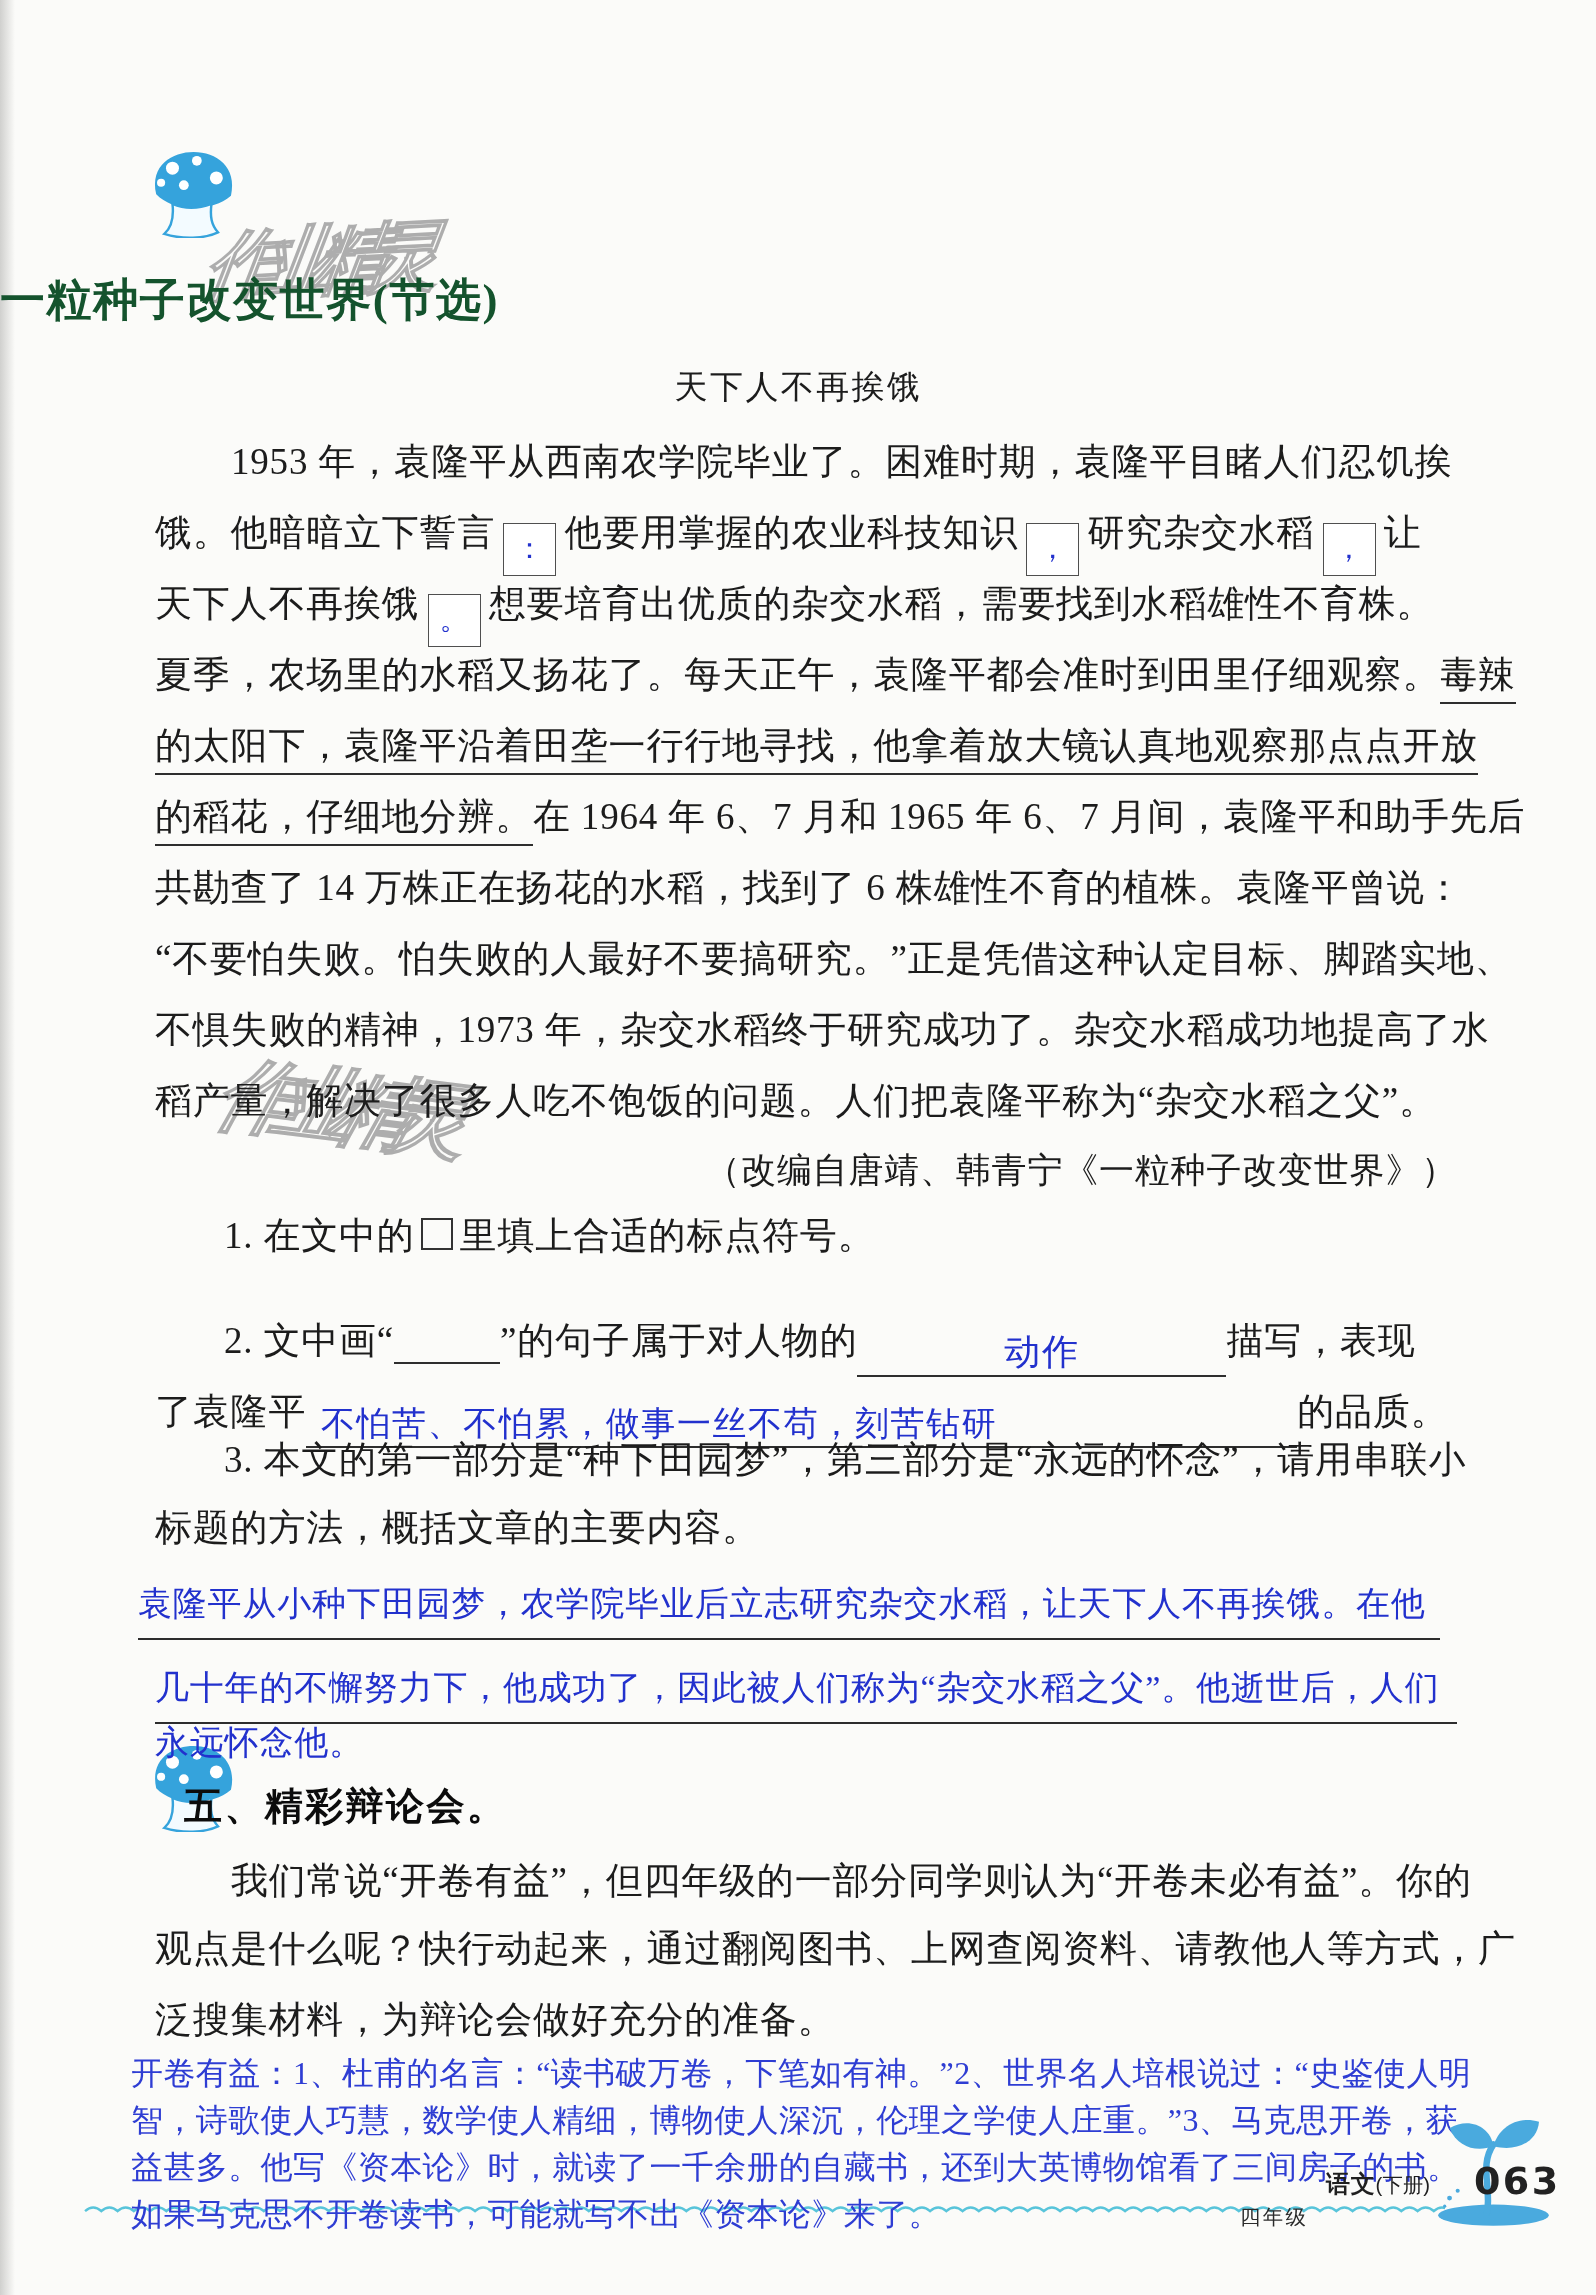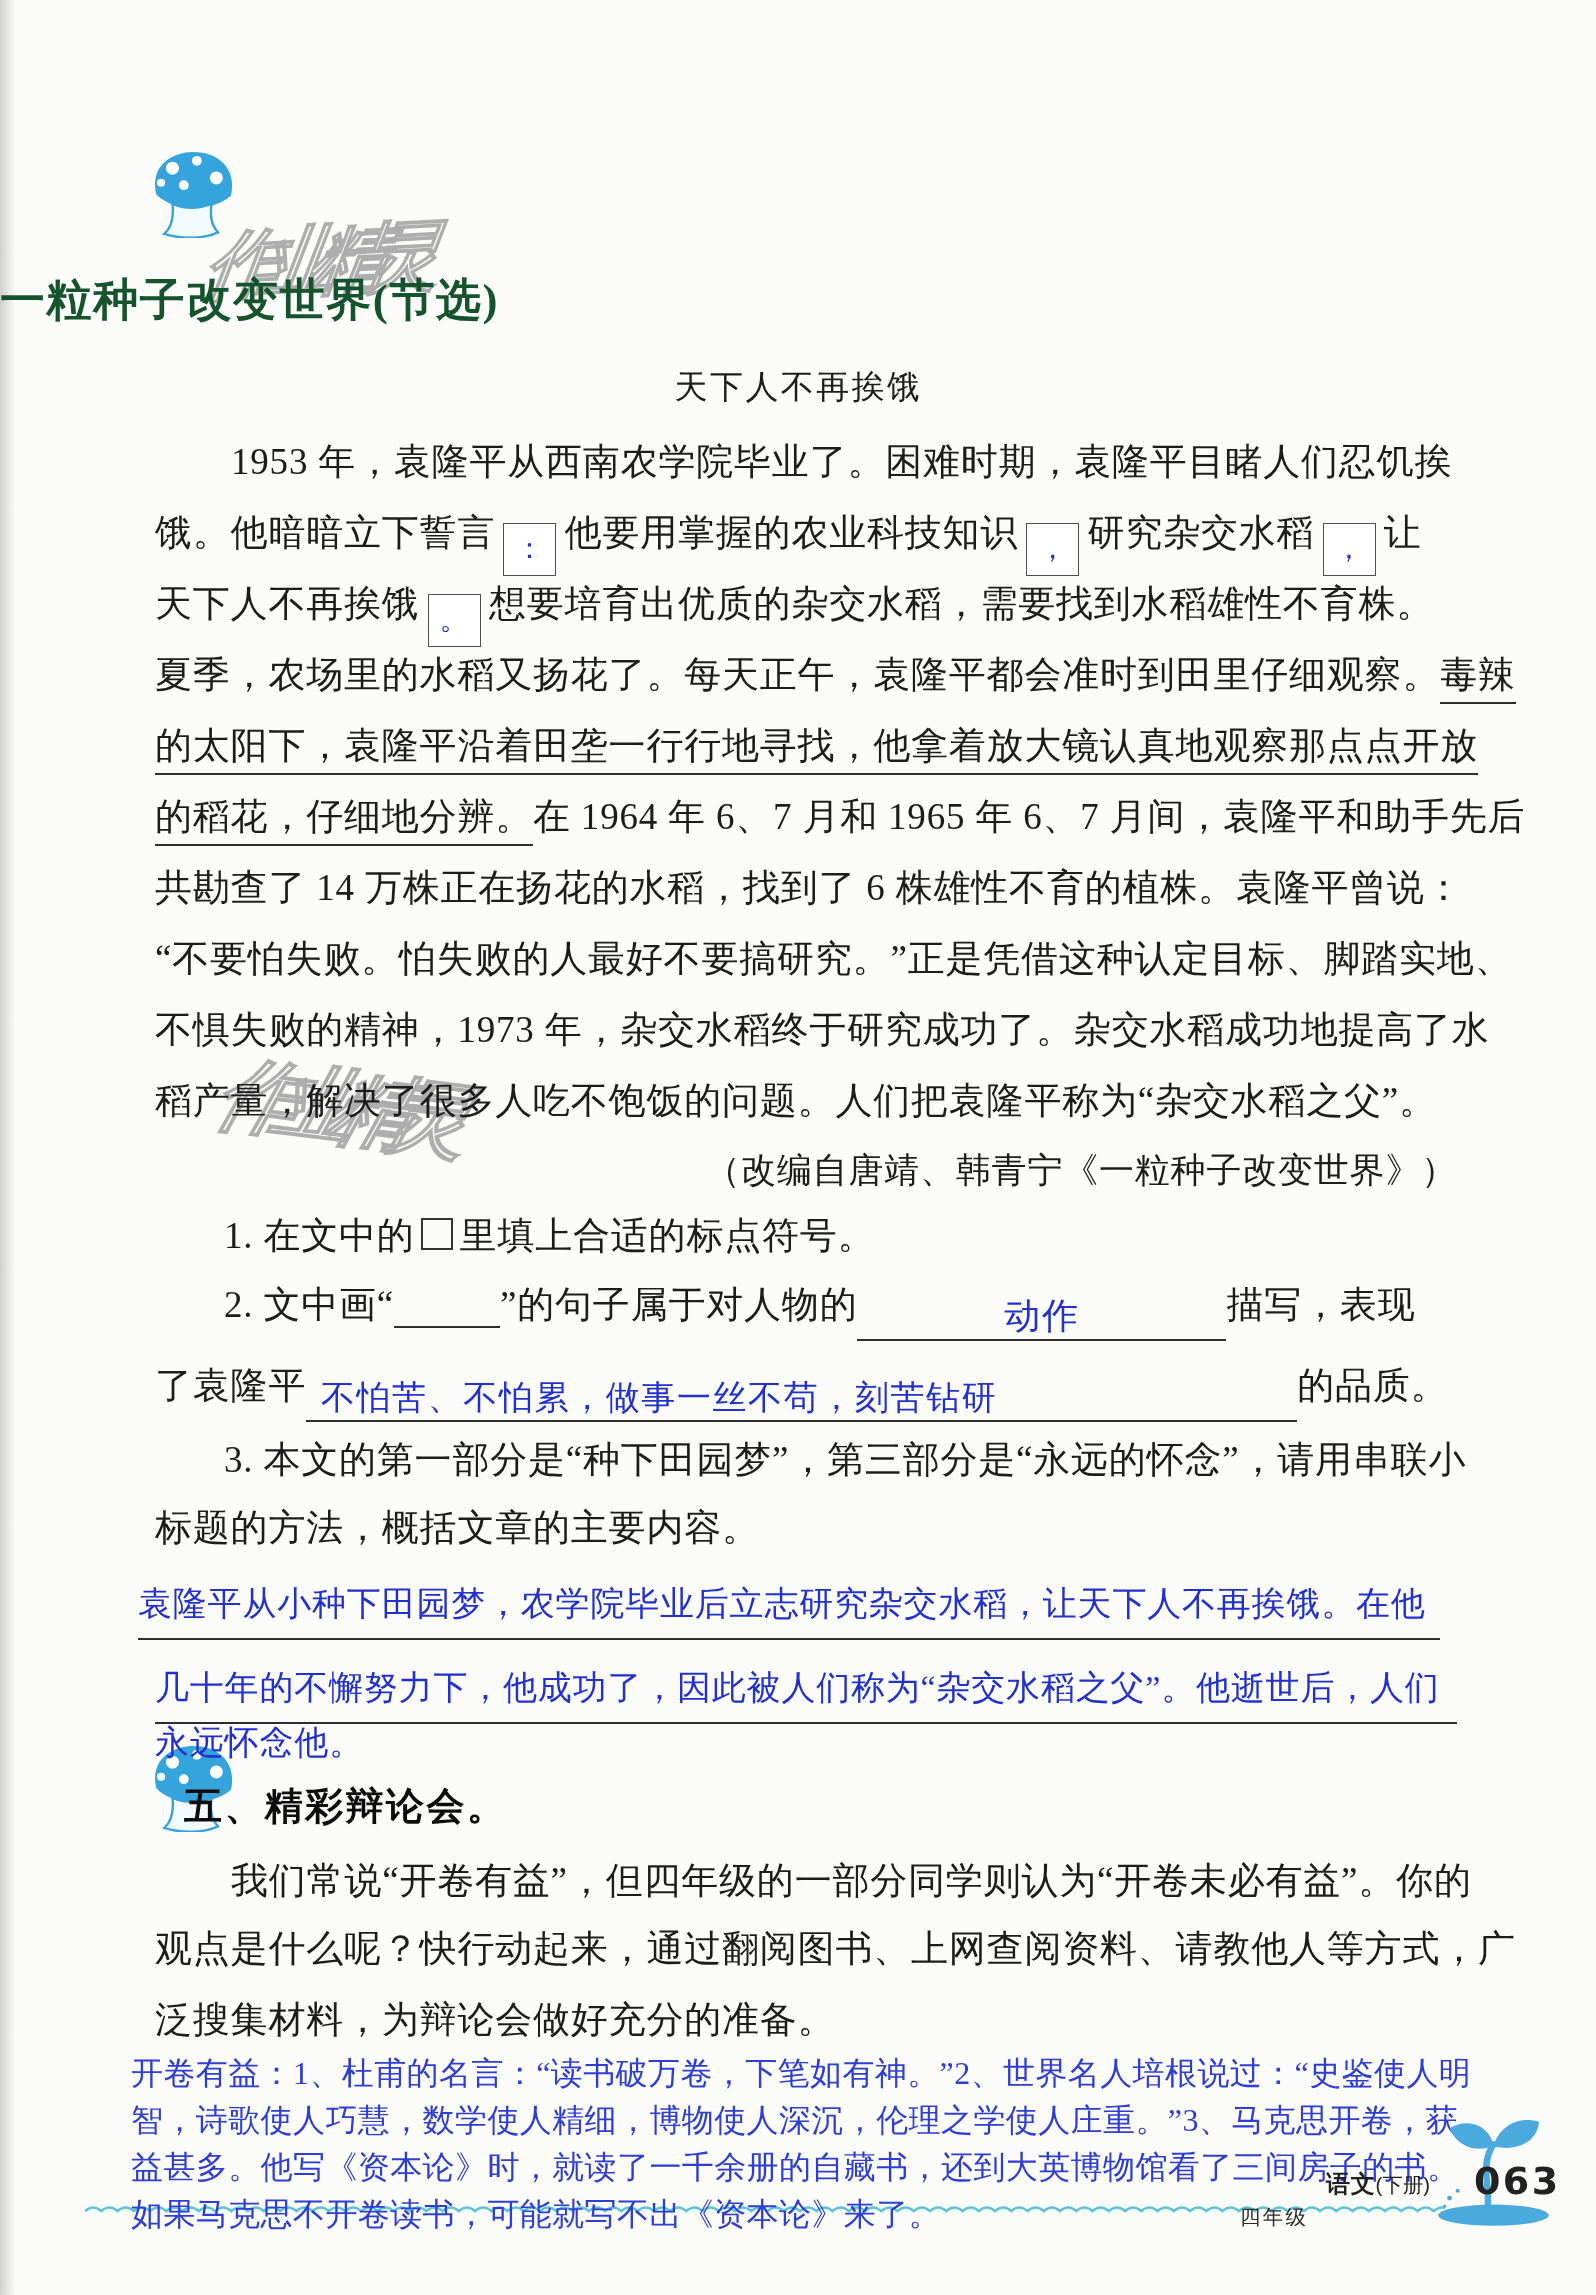--- a/index.html
+++ b/index.html
@@ -27,21 +27,21 @@
             font-size:33px;color:#1c1c1c;letter-spacing:2.4px;z-index:3;}
 
   
   .line{position:absolute;white-space:nowrap;color:var(--ink,#1c1c1c);font-size:37px;
         line-height:1.2;letter-spacing:0.8px;z-index:3;}
   .useg{border-bottom:2.4px solid #2e2e2e;padding-bottom:7.3px;}
   .pbox{display:inline-block;width:51px;height:51px;border:1.6px solid #4f4f4f;margin:0 8.2px;
         vertical-align:-13px;text-align:center;background:#fff;}
   .pbox .hand{display:inline-block;width:100%;line-height:49px;font-size:29px;color:var(--blue);}
   .sqbox{display:inline-block;width:28px;height:28px;border:2.4px solid #333;margin:0 6.5px;vertical-align:-2.4px;}
-  .blank{display:inline-block;height:46px;border-bottom:2.4px solid #2e2e2e;text-align:center;vertical-align:-11.4px;}
+  .blank{display:inline-block;height:46px;border-bottom:2.4px solid #2e2e2e;text-align:center;vertical-align:-11.4px;margin-top:36px;}
   .blank .hand{color:var(--blue);font-size:36px;line-height:47px;letter-spacing:1.6px;}
   .blk-s{width:106px}
   .blk-m{width:369px}
   .blk-l{width:991px;text-align:left;}
   .blk-l .hand{padding-left:14.7px;font-size:34px;}
 
   .ansline{position:absolute;white-space:nowrap;color:var(--blue);font-size:34px;letter-spacing:0.8px;z-index:3;}
   .ul-full{width:1302px;border-bottom:2.4px solid #2d2d2d;padding-bottom:11.4px;}
   .note{position:absolute;white-space:nowrap;color:var(--notes-blue);font-size:32px;letter-spacing:0.4px;z-index:3;}
 

